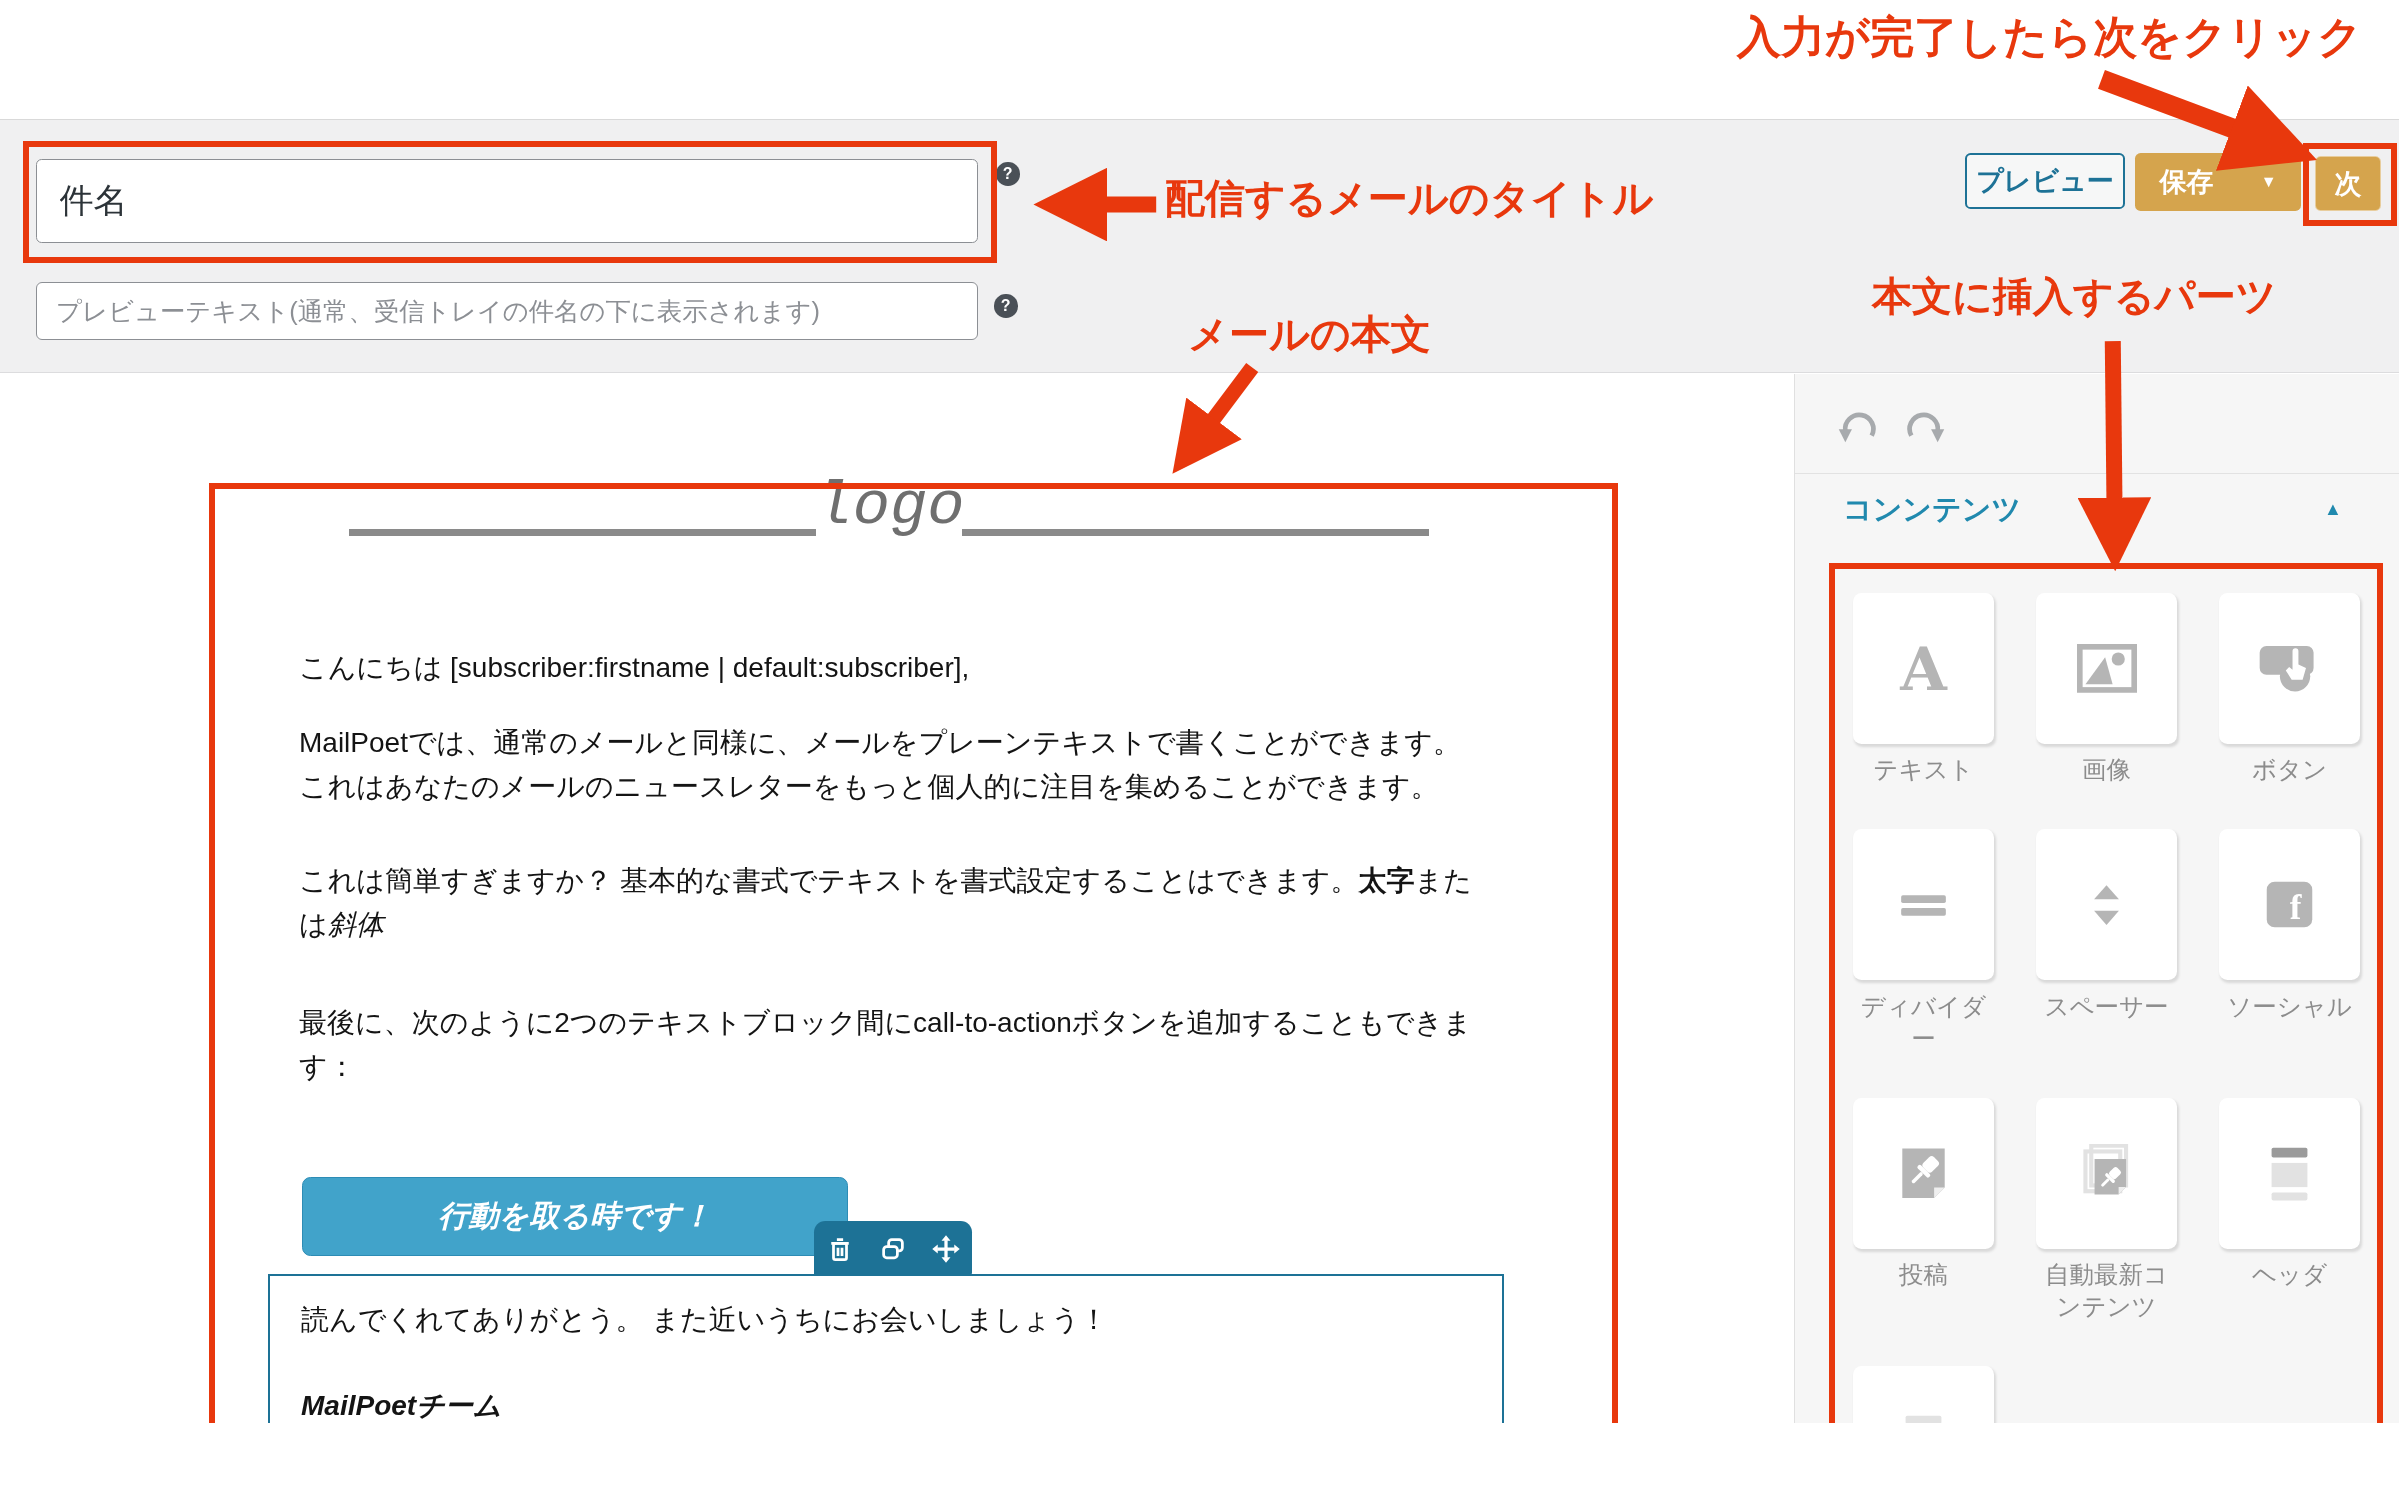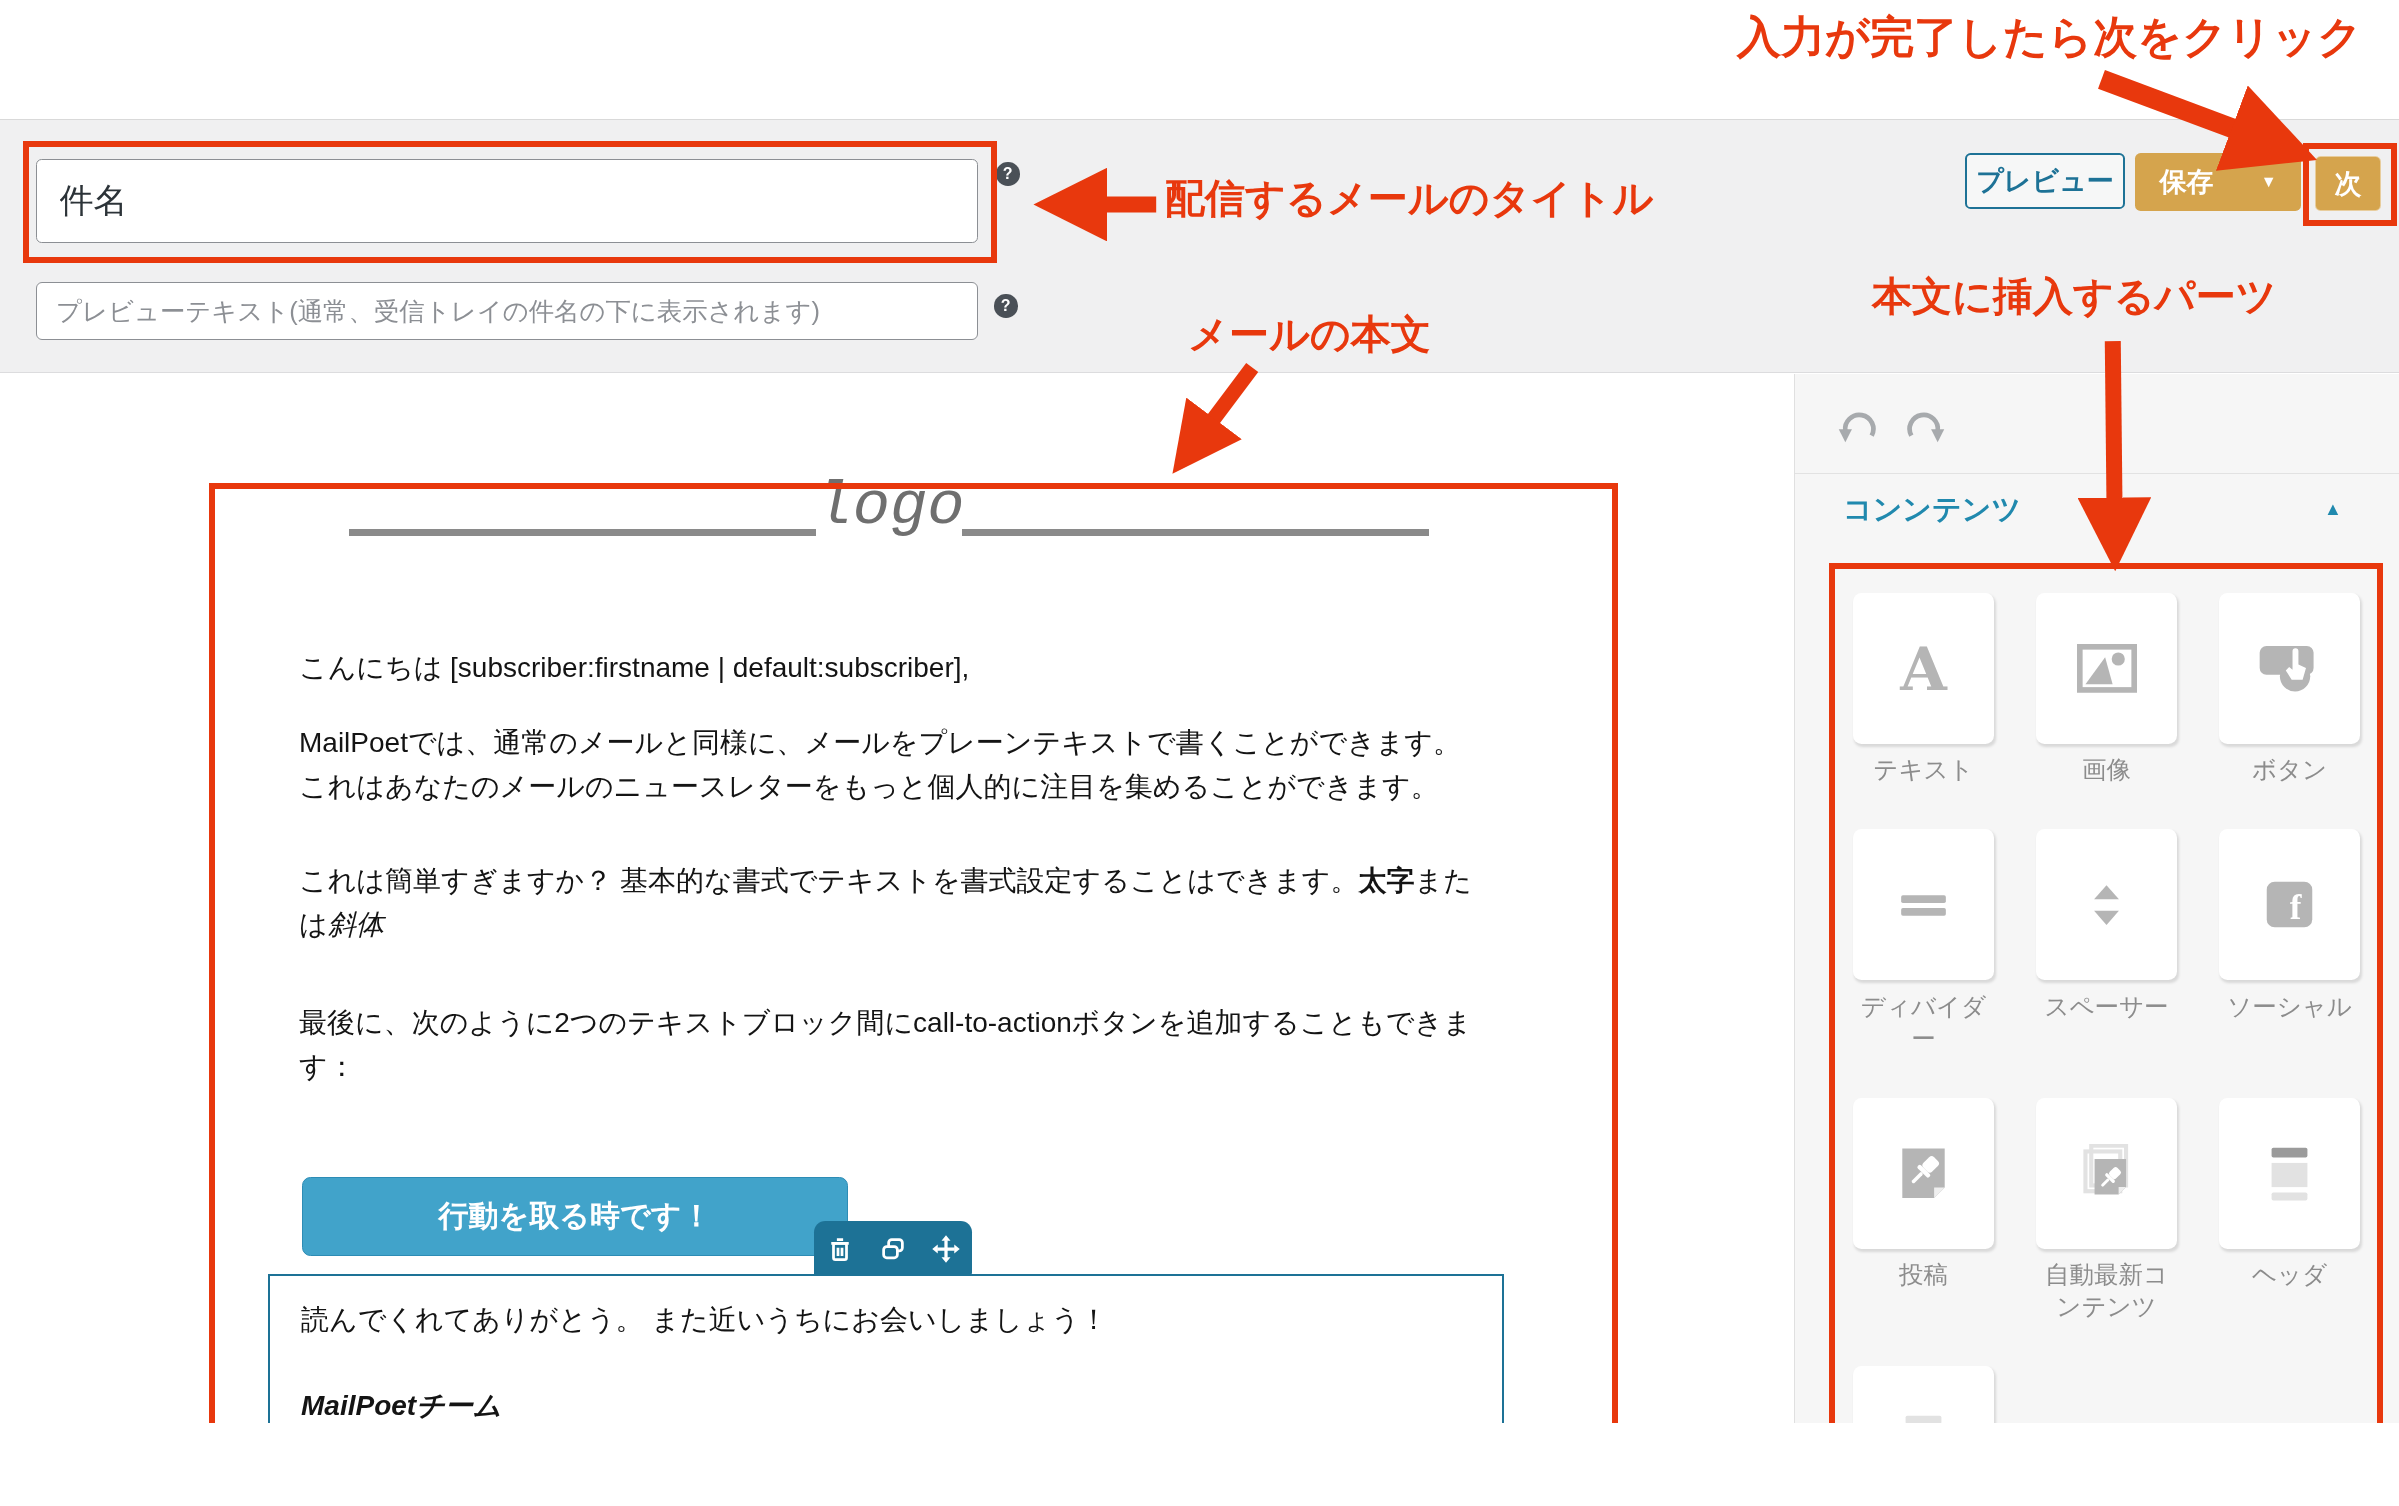--- a/index.html
+++ b/index.html
@@ -20,21 +20,21 @@
 
   
   .ann-text{position:absolute;color:var(--red);font-weight:bold;white-space:nowrap;z-index:60;}
   .ann-box{position:absolute;border:6.6px solid var(--red);box-sizing:border-box;z-index:55;pointer-events:none;}
   #arrows{position:absolute;left:0;top:0;width:2399px;height:1507px;z-index:58;pointer-events:none;}
 
   
   .logo-line{position:absolute;height:6.6px;background:#8a8a8a;top:529px;}
   .logo-word{position:absolute;left:810px;top:471px;width:160px;text-align:center;font-family:Liberation Mono, monospace;font-style:italic;font-size:62px;color:#6f6f6f;}
   .mailtext{position:absolute;left:299px;width:1196px;font-size:28px;color:#141414;line-height:44px;white-space:pre-line;}
-  .cta{position:absolute;left:302px;top:1177px;width:546px;height:79px;background:var(--cta);border:1.9px solid #2d8cb5;border-radius:8.5px;color:#fff;font-size:30px;font-weight:bold;display:flex;align-items:center;justify-content:center;box-sizing:border-box;cursor:pointer;}
+  .cta{position:absolute;left:302px;top:1177px;width:546px;height:79px;background:var(--cta);border:1.9px solid #2d8cb5;border-radius:8.5px;color:#fff;font-size:30px;font-weight:bold;display:flex;align-items:center;justify-content:center;box-sizing:border-box;cursor:pointer;font-style:italic;}
   .blocktools{position:absolute;left:814px;top:1221px;width:158px;height:55px;background:var(--teal);border-radius:11.3px 11.3px 3.8px 0;display:flex;align-items:center;justify-content:space-around;z-index:5;}
   .blocktools .ticon{width:30px;height:30px;cursor:pointer;}
   .textblock{position:absolute;left:268px;top:1274px;width:1236px;height:171px;background:#fff;border:2.8px solid var(--teal);box-sizing:border-box;z-index:4;padding-left:42px;}
   .closing{position:absolute;left:31px;top:24.5px;font-size:28px;color:#141414;}
   .signature{position:absolute;left:31px;top:111px;font-size:28px;color:#141414;font-weight:bold;font-style:italic;}
   .footlinks{position:absolute;left:299px;top:1469px;font-size:25.4px;}
   .footlinks a{color:var(--link);text-decoration:none;cursor:pointer;font-family:Liberation Serif, serif;}
   .footlinks .sep{color:#3c434a;padding:0 7.5px;}
 
   

